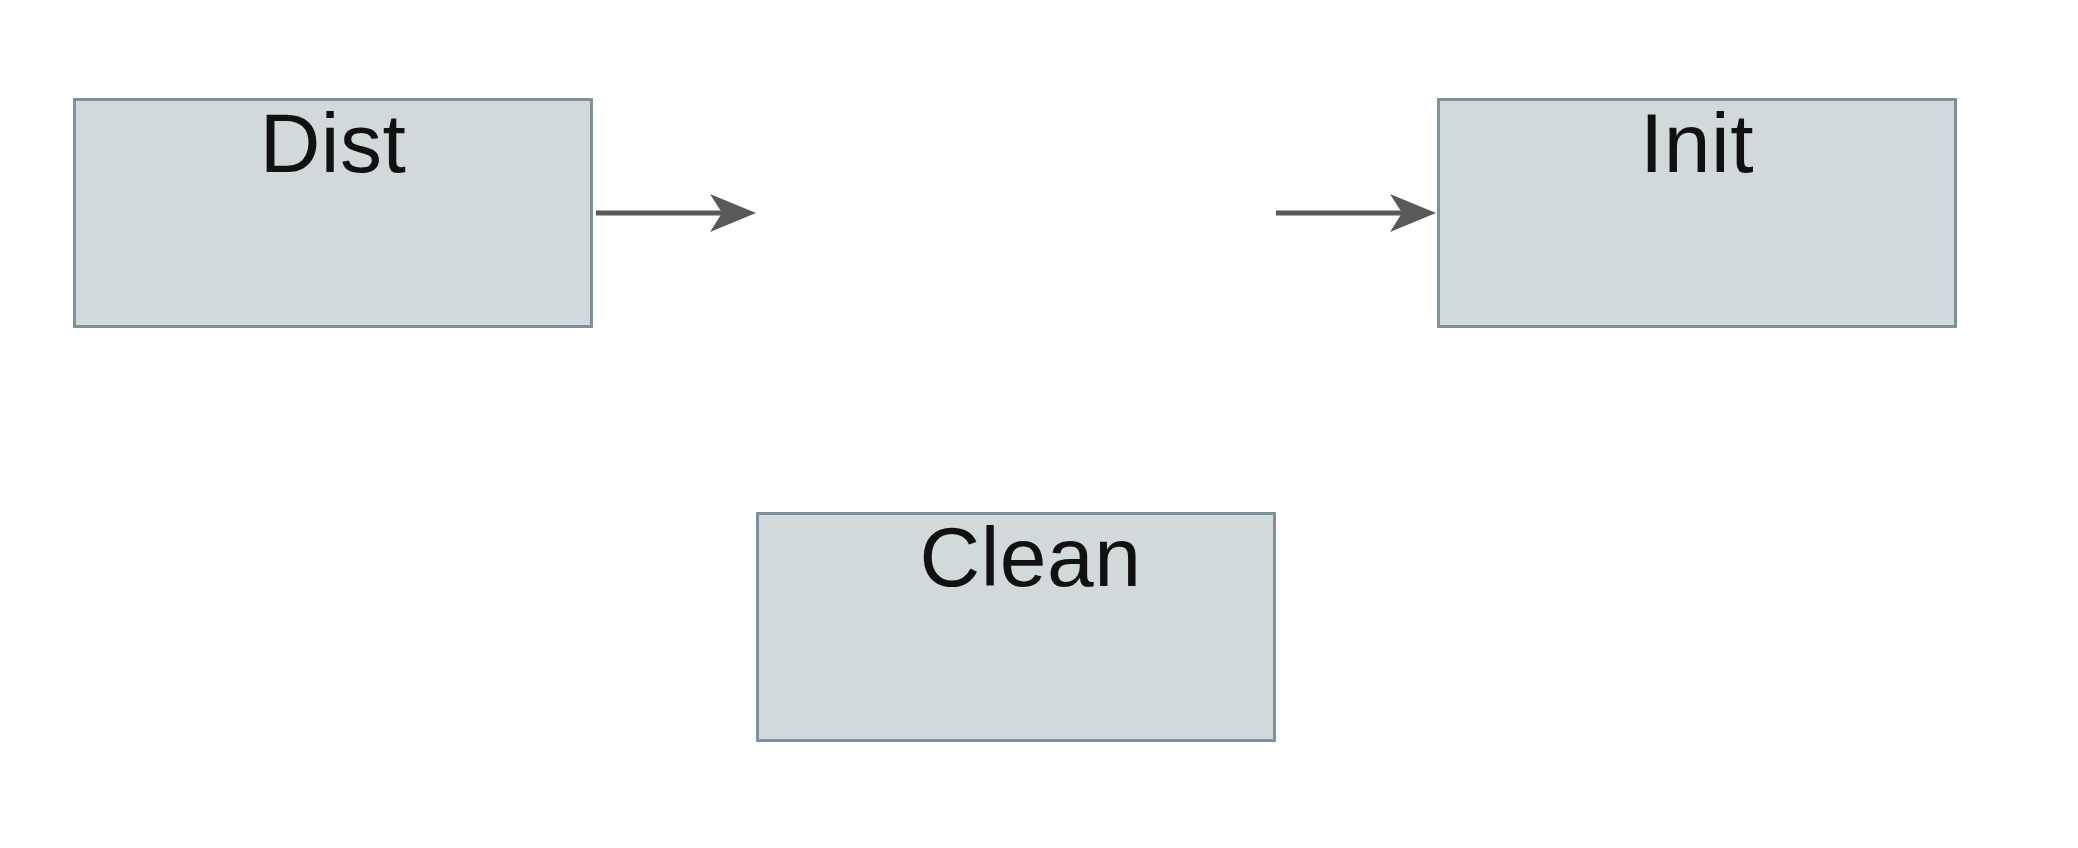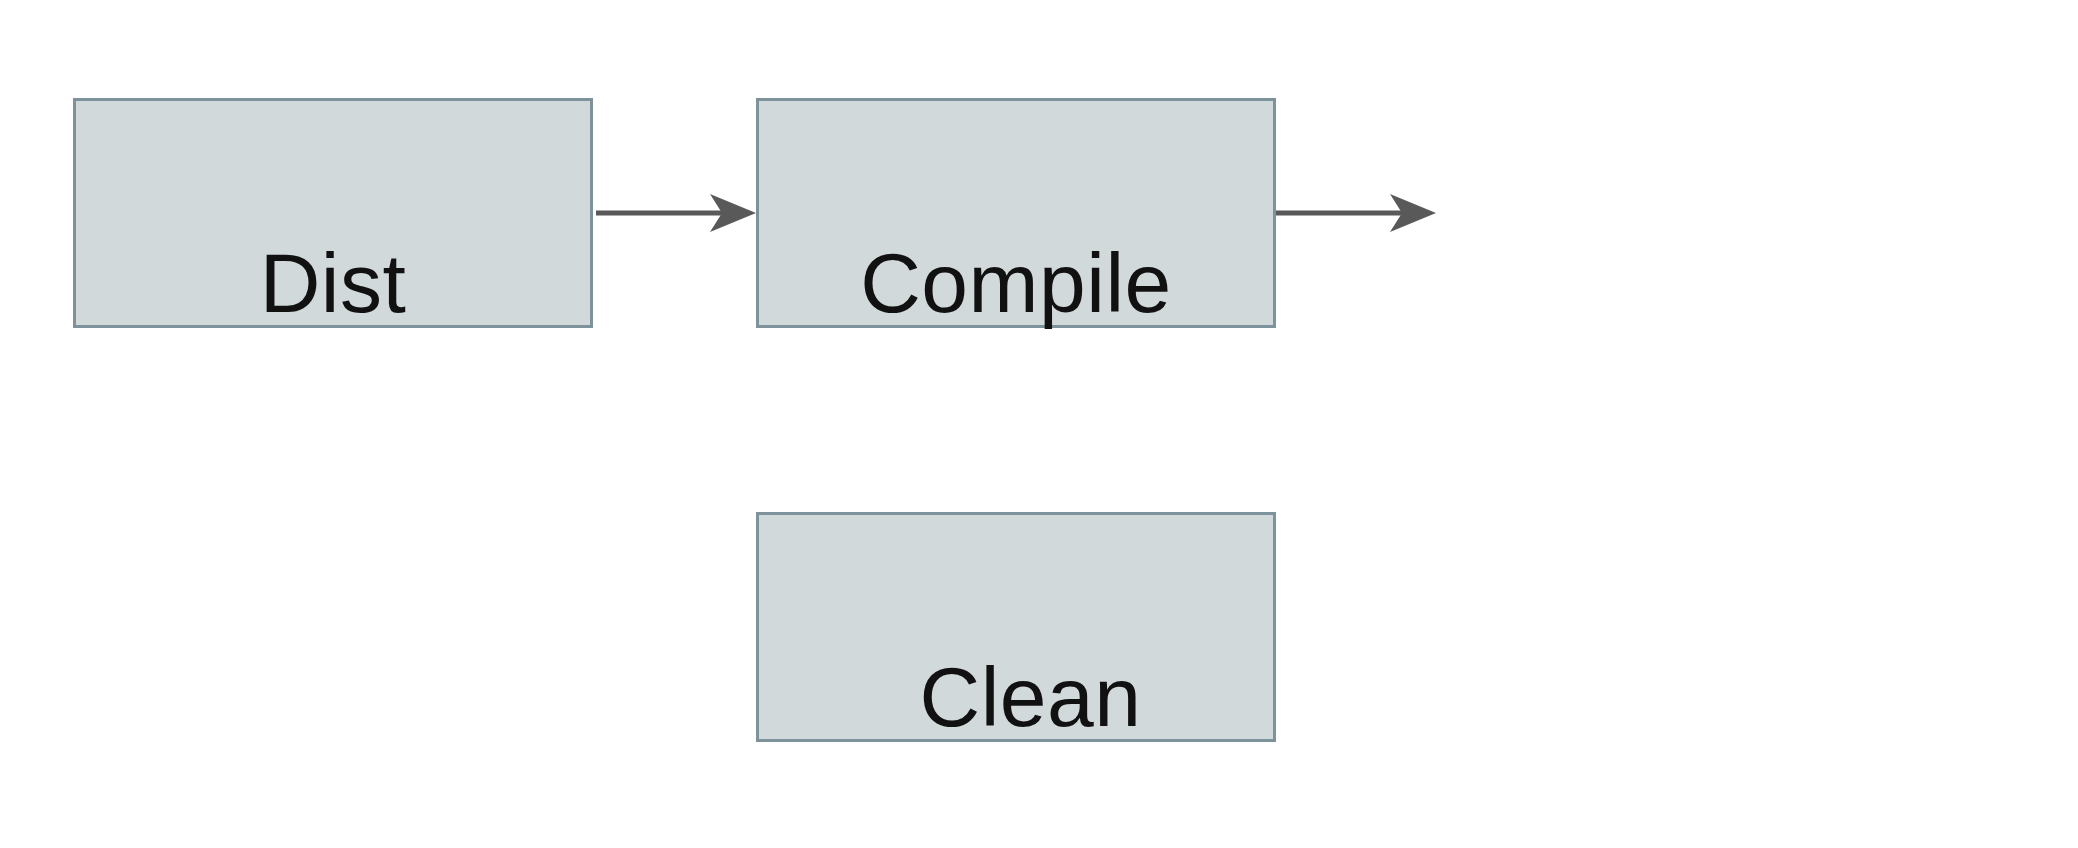--- a/index.html
+++ b/index.html
@@ -20,21 +20,21 @@
     position: relative;
     width: 2078px; height: 848px;
     background: var(--canvas-bg);
   }
   .node {
     position: absolute;
     width: 520px; height: 230px;
     background: var(--node-fill);
     border: 3px solid var(--node-border);
     display: flex;
-    align-items: flex-end;
+    align-items: flex-start;
     justify-content: center;
   }
   .node .label {
     font-size: 84px;
     line-height: 1;
     color: var(--label-text);
     letter-spacing: 0.5px;
     user-select: none;
   }
   .node-dist    { left: 73px;   top: 98px;  }
@@ -57,27 +57,27 @@
 
   <div class="node node-dist">
     <span class="label">Dist</span>
   </div>
 
   <svg class="edge edge-1" width="162" height="44" viewBox="0 0 162 44">
     <line class="shaft" x1="0" y1="22" x2="126" y2="22"></line>
     <polygon class="head" points="160,22 114,3 126,22 114,41"></polygon>
   </svg>
 
-  <div class="node node-compile">
-    <span class="label">Compile</span>
-  </div>
 
   <svg class="edge edge-2" width="162" height="44" viewBox="0 0 162 44">
     <line class="shaft" x1="0" y1="22" x2="126" y2="22"></line>
     <polygon class="head" points="160,22 114,3 126,22 114,41"></polygon>
   </svg>
 
+  <div class="node node-init">
+    <span class="label">Init</span>
+  </div>
 
   <div class="node node-clean">
     <span class="label">Clean</span>
   </div>
 
 </div>
 
 </body></html>

